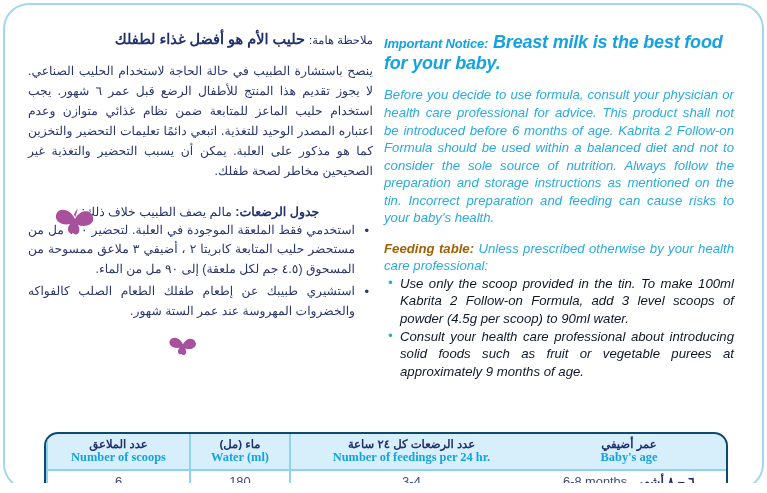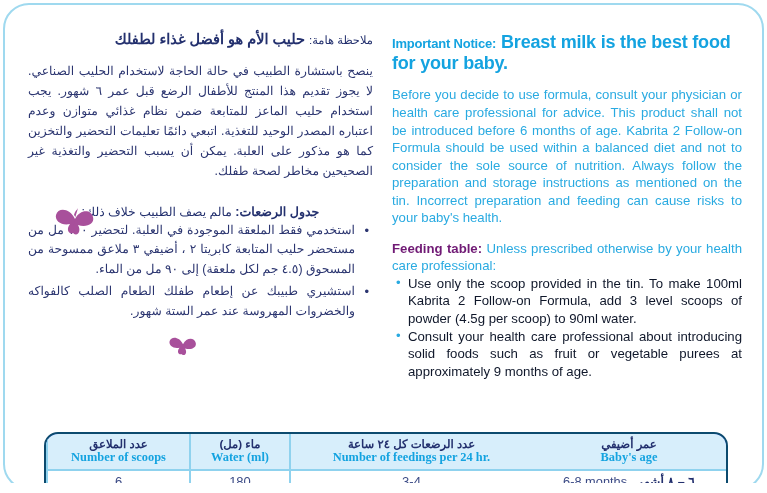--- a/index.html
+++ b/index.html
@@ -86,24 +86,25 @@
     position: absolute;
     right: -14px;
     top: -1px;
     font-size: 13px;
     color: #2b3570;
   }
 
   
   .en-col {
     position: absolute;
-    left: 392px;
+    left: 384px;
     top: 32px;
     width: 350px;
     color: #29aae1;
+    font-style: italic;
   }
   .en-head {
     font-size: 18px;
     line-height: 1.18;
     font-weight: bold;
     color: #14a3e0;
     letter-spacing: -0.2px;
     margin-bottom: 12px;
   }
   .en-head .lead {
@@ -118,21 +119,21 @@
   }
   .en-sub {
     margin-top: 13px;
     font-size: 13.2px;
     line-height: 1.33;
     text-align: justify;
     color: #29aae1;
   }
   .en-sub .lbl {
     font-weight: bold;
-    color: #701a75;
+    color: #a16207;
   }
   .en-list {
     margin: 0;
     padding: 0 0 0 16px;
     list-style: none;
   }
   .en-list li {
     font-size: 13.2px;
     line-height: 1.33;
     text-align: justify;

